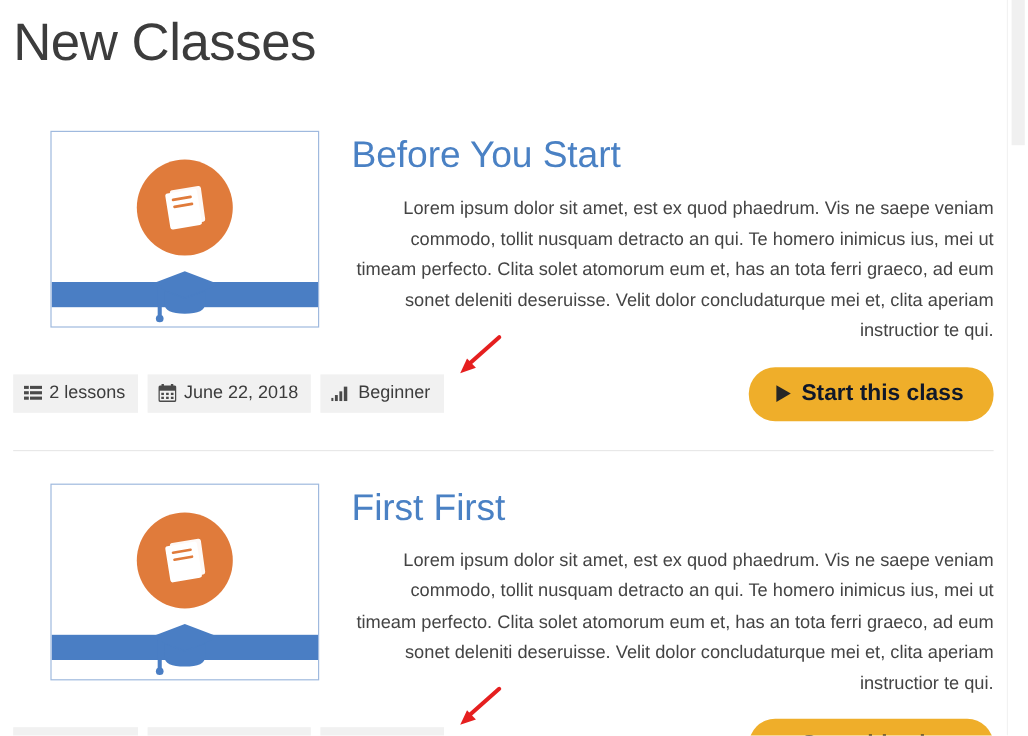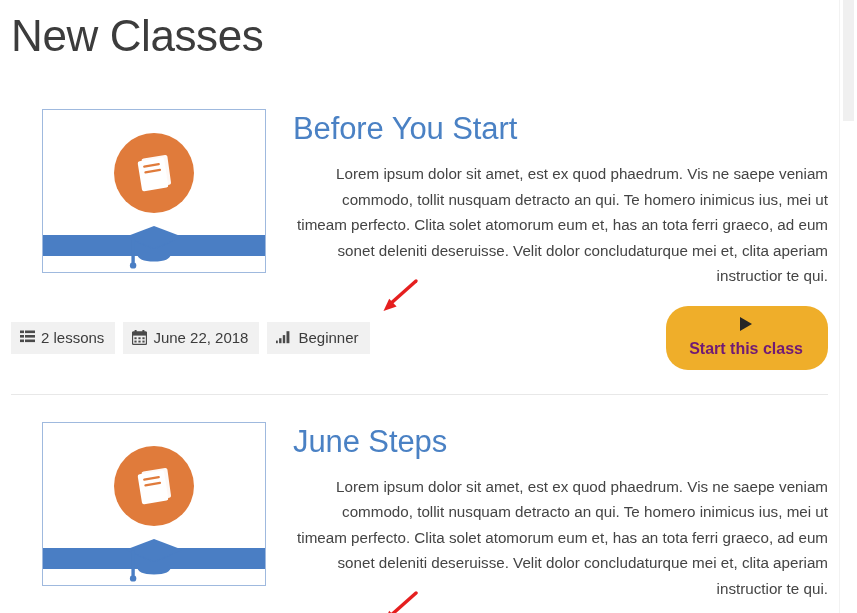--- a/index.html
+++ b/index.html
@@ -166,30 +166,29 @@
     line-height: 0;
   }
 
   .spacer { flex: 1 1 auto; }
 
   .start-btn {
     display: inline-flex;
     align-items: center;
     gap: 9px;
     background: #efae2a;
-    color: #701a75;
-    font-size: 16px;
+    color: #0f172a;
+    font-size: 19px;
     font-weight: bold;
     border: none;
     border-radius: 22px;
     padding: 11px 25px 12px 23px;
     cursor: pointer;
     white-space: nowrap;
     font-family: "Liberation Sans", sans-serif;
-    flex-direction: column;
   }
   .start-btn .play {
     width: 0;
     height: 0;
     border-left: 12px solid #262626;
     border-top: 7px solid transparent;
     border-bottom: 7px solid transparent;
     flex: 0 0 auto;
   }
 
@@ -339,21 +338,21 @@
             <svg width="62" height="48" viewBox="0 0 62 48" aria-hidden="true">
               <path d="M31 4 L60 15 L31 26 L2 15 Z" fill="#4a7ec4"></path>
               <path d="M14 20.5 L14 31 q0 8.5 17 8.5 q17 0 17 -8.5 L48 20.5 L31 27.2 Z" fill="#4a7ec4"></path>
               <rect x="8.4" y="15.6" width="3.4" height="26" rx="1.6" fill="#4a7ec4"></rect>
               <circle cx="10.1" cy="43.4" r="3.2" fill="#4a7ec4"></circle>
             </svg>
           </div>
         </div>
 
         <div class="item-body">
-          <h2 class="class-title">June Steps</h2>
+          <h2 class="class-title">First First</h2>
           <p class="class-desc">Lorem ipsum dolor sit amet, est ex quod phaedrum. Vis ne saepe veniam commodo, tollit nusquam detracto an qui. Te homero inimicus ius, mei ut timeam perfecto. Clita solet atomorum eum et, has an tota ferri graeco, ad eum sonet deleniti deseruisse. Velit dolor concludaturque mei et, clita aperiam instructior te qui.</p>
         </div>
       </div>
 
       <div class="meta-row">
 
         <span class="badge">
           <span class="ico">
             <svg width="15" height="14" viewBox="0 0 15 14" aria-hidden="true">
               <g fill="#4a4a4a">

